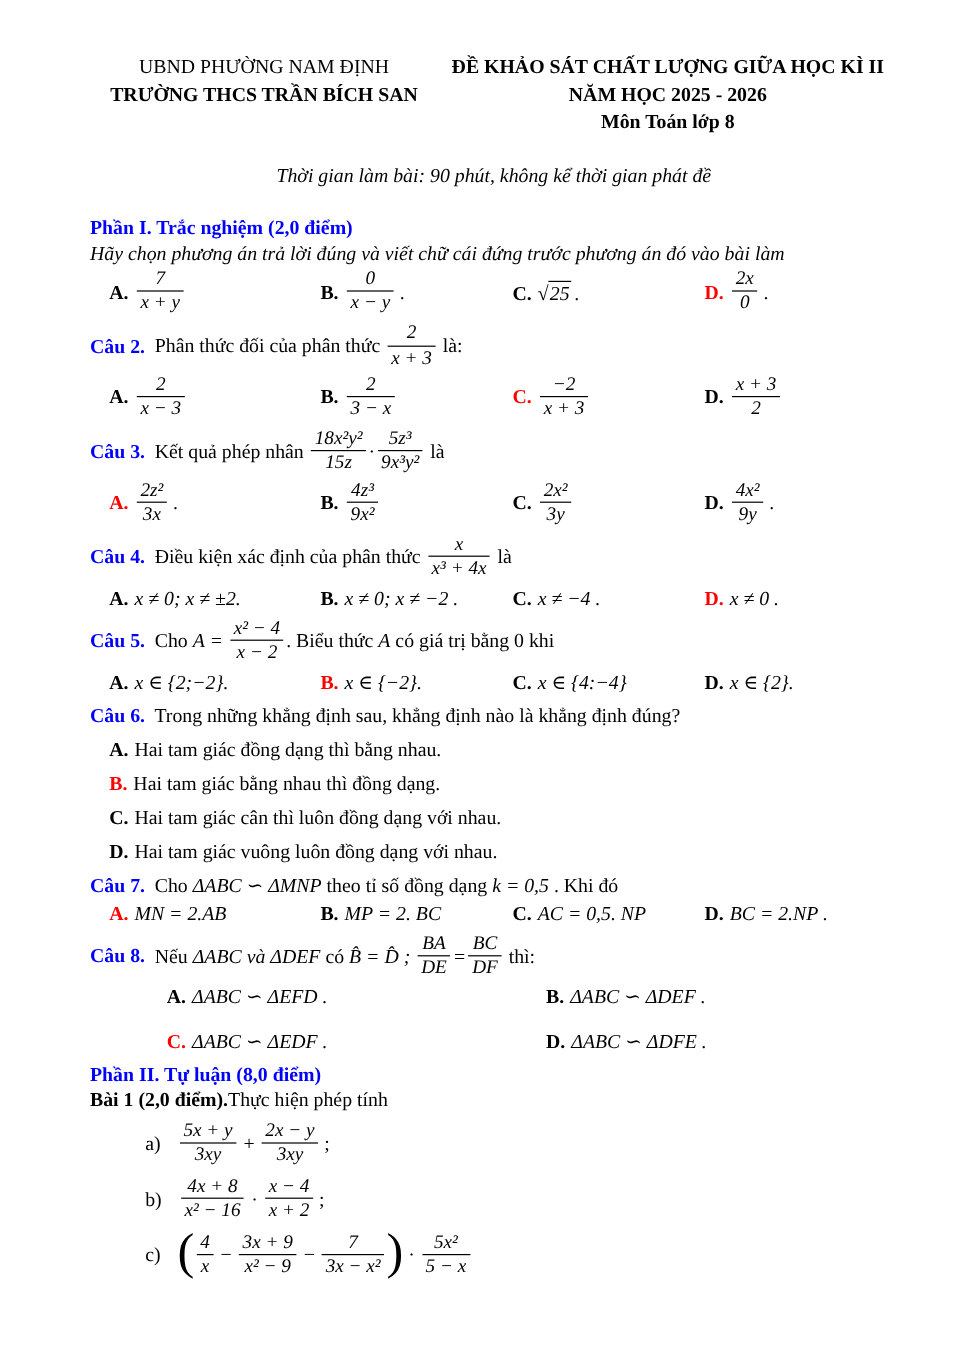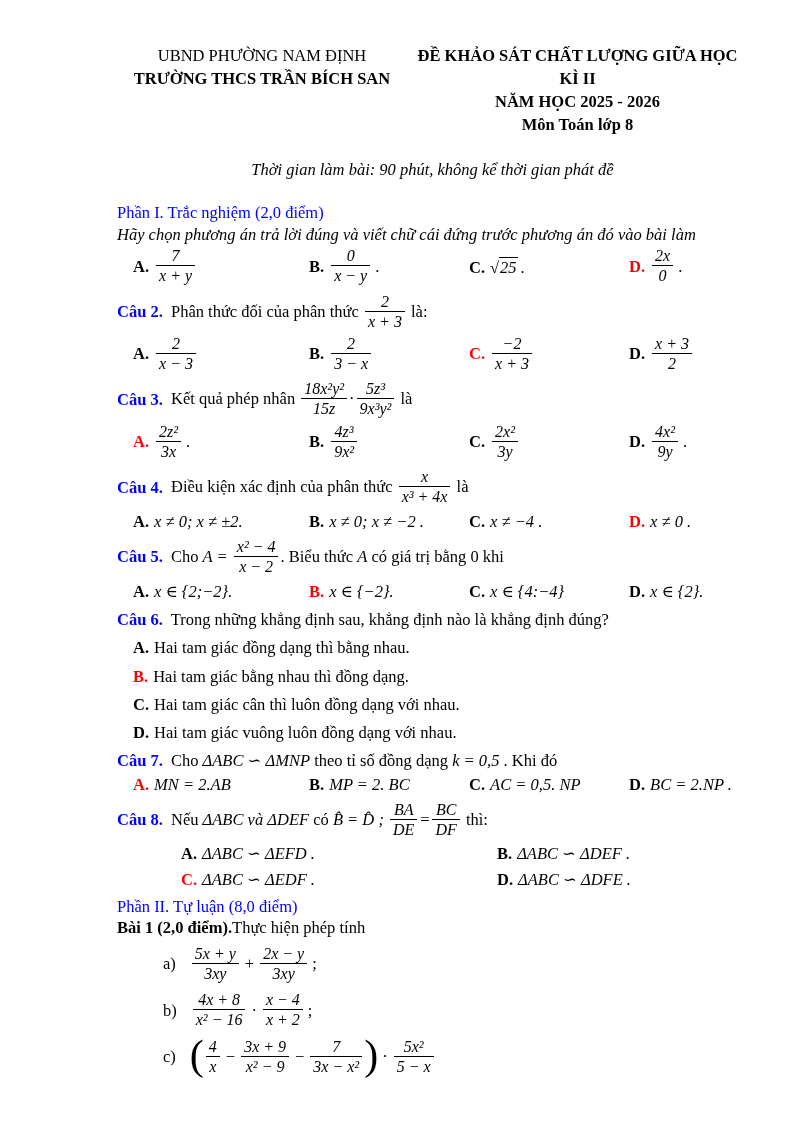--- a/index.html
+++ b/index.html
@@ -1,40 +1,40 @@
 <!DOCTYPE html>
 <html><head>
 <meta charset="utf-8">
 <style>
   html,body{margin:0;padding:0;background:#ffffff;}
   .page{
     width:794px;height:1122px;background:#fff;box-sizing:border-box;
-    padding:44px 46px 0 117px;overflow:hidden;
+    padding:44px 46px 0 75px;overflow:hidden;
     font-family:"Liberation Serif","DejaVu Serif",serif;
     font-size:16.5px;color:#000;line-height:1.3;
   }
   .b{font-weight:bold}
   .it{font-style:italic}
   .red{color:#FF0000}
   .header{display:flex}
   .h-left{width:290px;text-align:center;line-height:1.4}
   .h-right{flex:1;text-align:center;line-height:1.4}
   .time{text-align:center;margin-top:22px;line-height:1.45}
-  .sec-title{color:#0000FF;font-weight:normal;margin-top:20px}
+  .sec-title{color:#0000FF;font-weight:bold;margin-top:20px}
   .q{margin-top:6px}
   .ql{color:#0000FF;font-weight:bold;margin-right:4px}
   .m{font-style:italic}
   .fr{display:inline-flex;flex-direction:column;text-align:center;vertical-align:middle;
       font-size:16px;font-style:italic;margin:0 2px;position:relative;top:-2px}
   .fr .n{border-bottom:1.4px solid #000;padding:0 3px;line-height:1.2;display:block}
   .fr .d{padding:0 3px;line-height:1.2;display:block}
   .op{margin:0 4px}
   .orow{display:grid;grid-template-columns:176px 160px 160px auto;
         margin:3px 0 3px 16px;align-items:center}
-  .orow2{display:grid;grid-template-columns:316px auto;margin:2px 0 2px 64px;row-gap:4px}
+  .orow2{display:grid;grid-template-columns:316px auto;margin:2px 0 2px 64px;row-gap:16px}
   .ol{font-weight:bold;margin-right:5px}
   .optline{margin-left:16px;margin-top:7px}
   .tail{margin-left:3px}
   .sqrt-body{border-top:1.4px solid #000;padding:0 1px}
   .bp{font-size:42px;font-weight:400;line-height:0;vertical-align:middle;position:relative;top:-3px;font-style:normal}
   .bai-item{margin:7px 0 7px 46px}
   .bai-label{margin-right:14px}
 </style>
 </head>
 <body>

